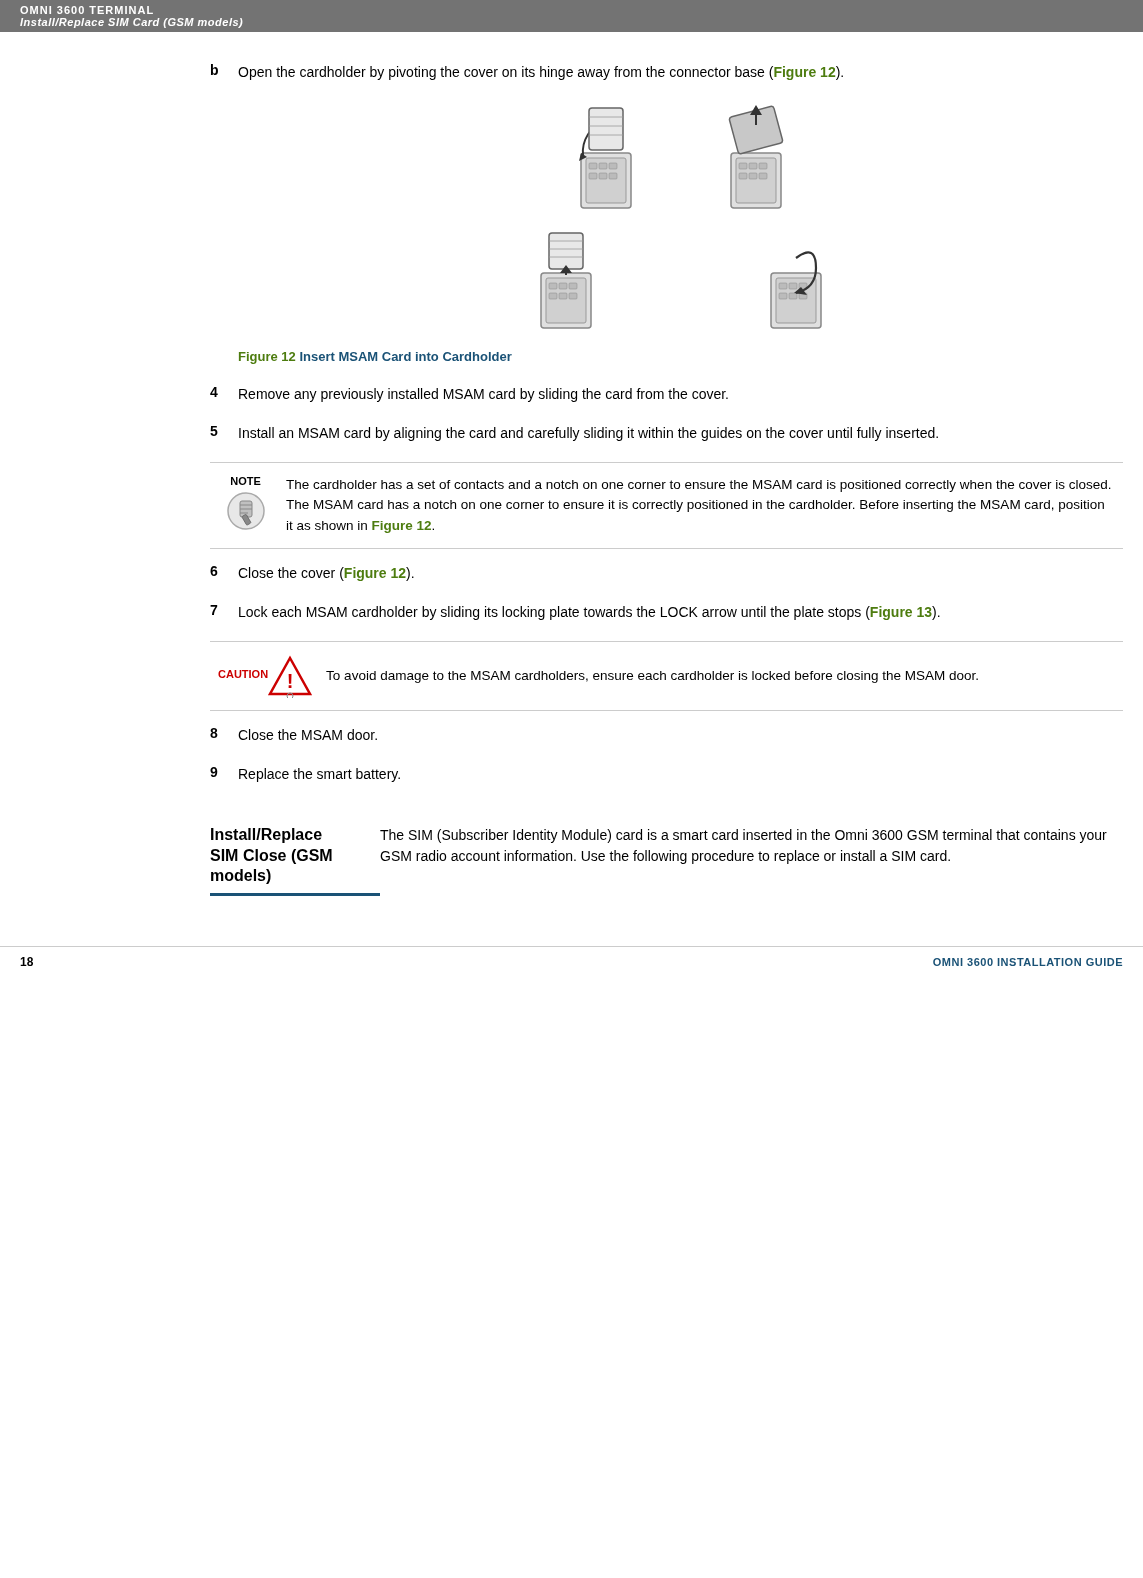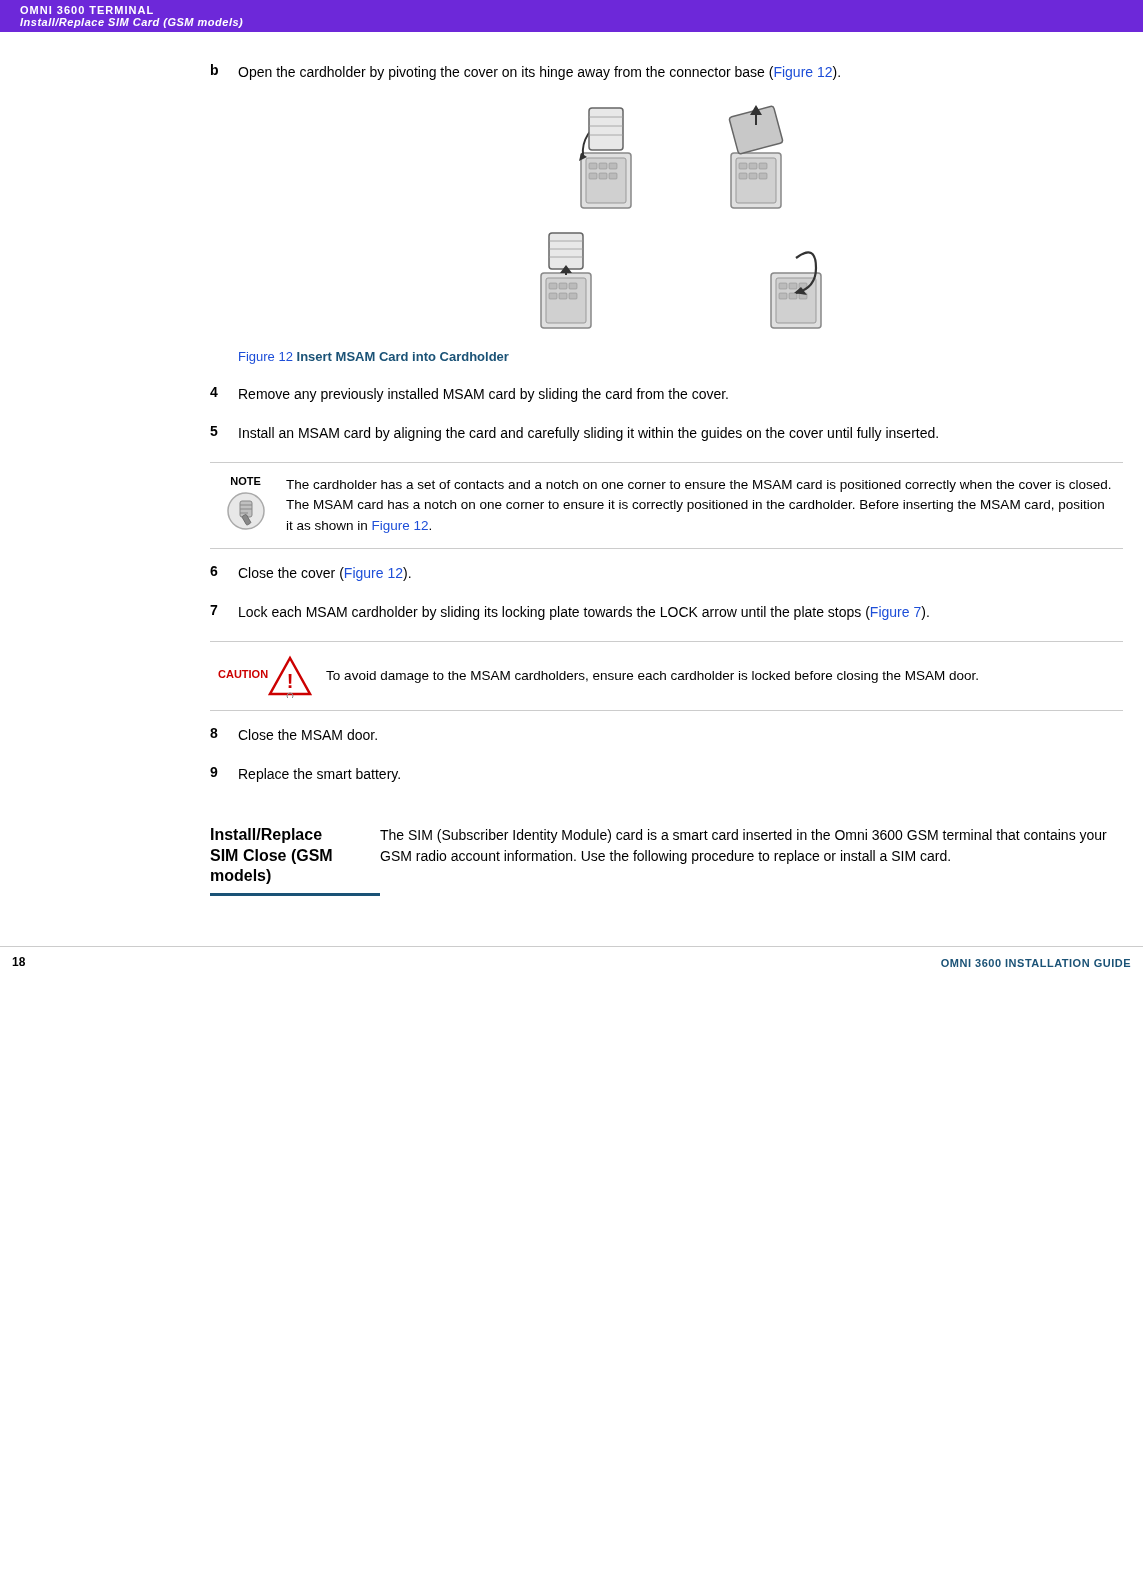--- a/index.html
+++ b/index.html
@@ -11,21 +11,21 @@
       width: 1143px;
       min-height: 1578px;
     }
     .page {
       width: 1143px;
       min-height: 1578px;
       padding: 0;
       position: relative;
     }
     .header-bar {
-      background: #6d28d9;
+      background: #737373;
       color: #fff;
       padding: 4px 20px;
       font-size: 11px;
       font-weight: bold;
       letter-spacing: 0.5px;
     }
     .header-bar .main-title {
       font-size: 11px;
       font-weight: bold;
       letter-spacing: 1px;
@@ -62,22 +62,22 @@
       font-weight: bold;
       min-width: 20px;
       margin-right: 8px;
       font-size: 14px;
     }
     .step-text {
       flex: 1;
       line-height: 1.5;
     }
     .link-text {
-      color: #1d4ed8;
-      font-weight: normal;
+      color: #4d7c0f;
+      font-weight: bold;
     }
     .figure-container {
       display: flex;
       flex-direction: column;
       align-items: flex-start;
       margin: 20px 0 20px 28px;
     }
     .figure-row {
       display: flex;
       justify-content: center;
@@ -168,23 +168,23 @@
       margin-top: 10px;
     }
     .section-intro {
       line-height: 1.5;
       font-size: 14px;
       margin-top: 10px;
     }
     .bottom-bar {
       display: flex;
       justify-content: space-between;
-      align-items: flex-end;
+      align-items: center;
       border-top: 1px solid #ccc;
-      padding: 8px 12px;
+      padding: 8px 20px;
       margin-top: 30px;
       font-size: 12px;
     }
     .page-number {
       font-weight: bold;
       font-size: 12px;
     }
     .bottom-title {
       font-size: 11px;
       font-weight: bold;
@@ -330,21 +330,21 @@
       <div class="step-item" style="margin-top:14px;">
         <span class="step-number">6</span>
         <span class="step-text">
           <span>Close the cover (</span><span class="link-text">Figure 12</span><span>).</span>
         </span>
       </div>
 
       <div class="step-item">
         <span class="step-number">7</span>
         <span class="step-text">
-          <span>Lock each MSAM cardholder by sliding its locking plate towards the LOCK arrow until the plate stops (</span><span class="link-text">Figure 7</span><span>).</span>
+          <span>Lock each MSAM cardholder by sliding its locking plate towards the LOCK arrow until the plate stops (</span><span class="link-text">Figure 13</span><span>).</span>
         </span>
       </div>
 
       <div class="caution-box">
         <div class="caution-label-area">
           <span class="caution-label">CAUTION</span>
 
           <svg class="caution-icon" viewBox="0 0 44 44" xmlns="http://www.w3.org/2000/svg">
             <polygon points="22,4 42,40 2,40" fill="white" stroke="#cc0000" stroke-width="2.5"></polygon>
             <text x="22" y="34" text-anchor="middle" font-size="20" font-weight="bold" fill="#cc0000">!</text>

